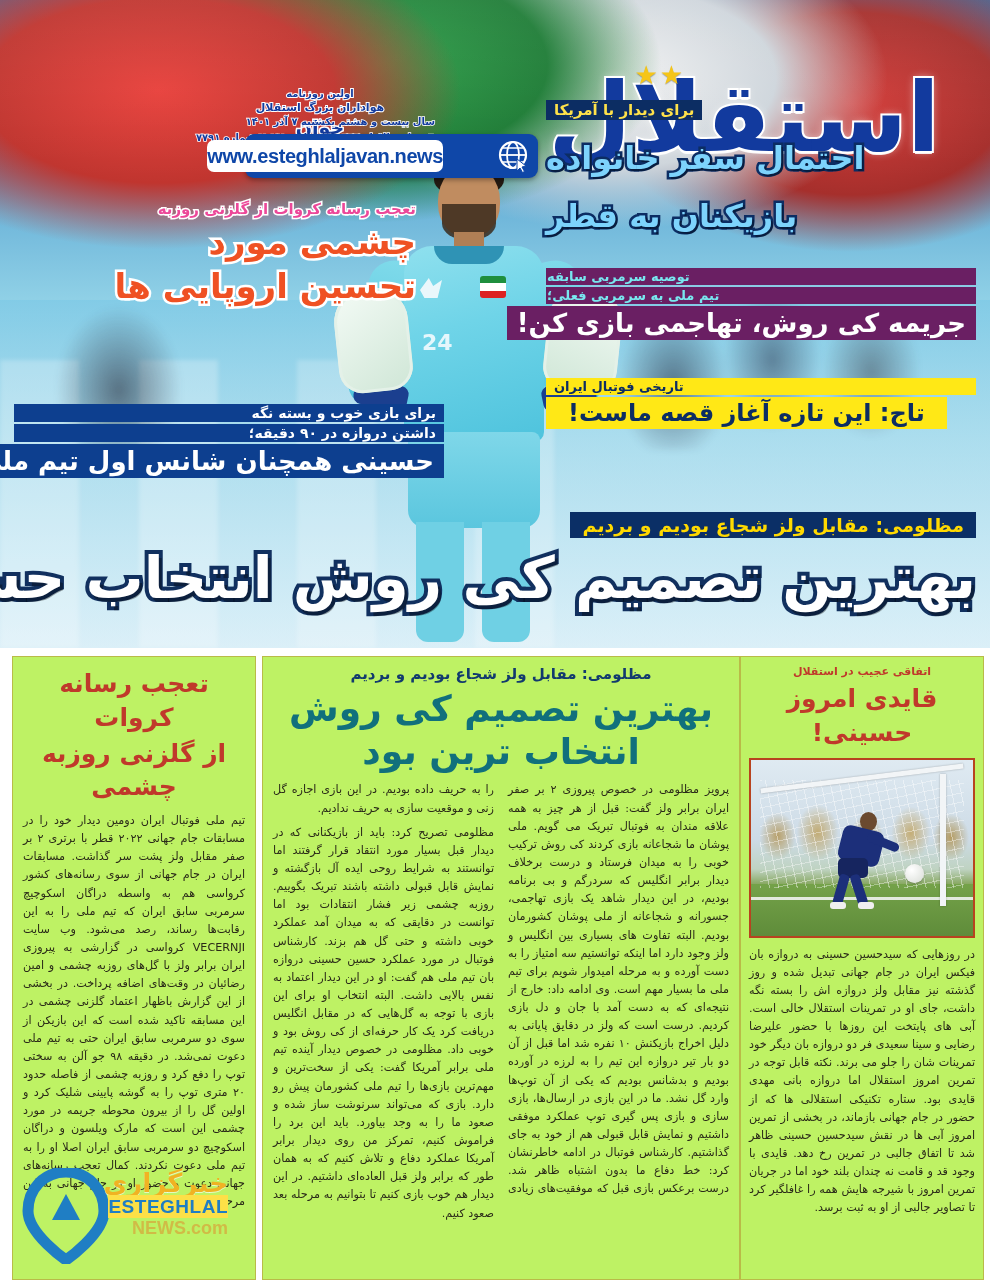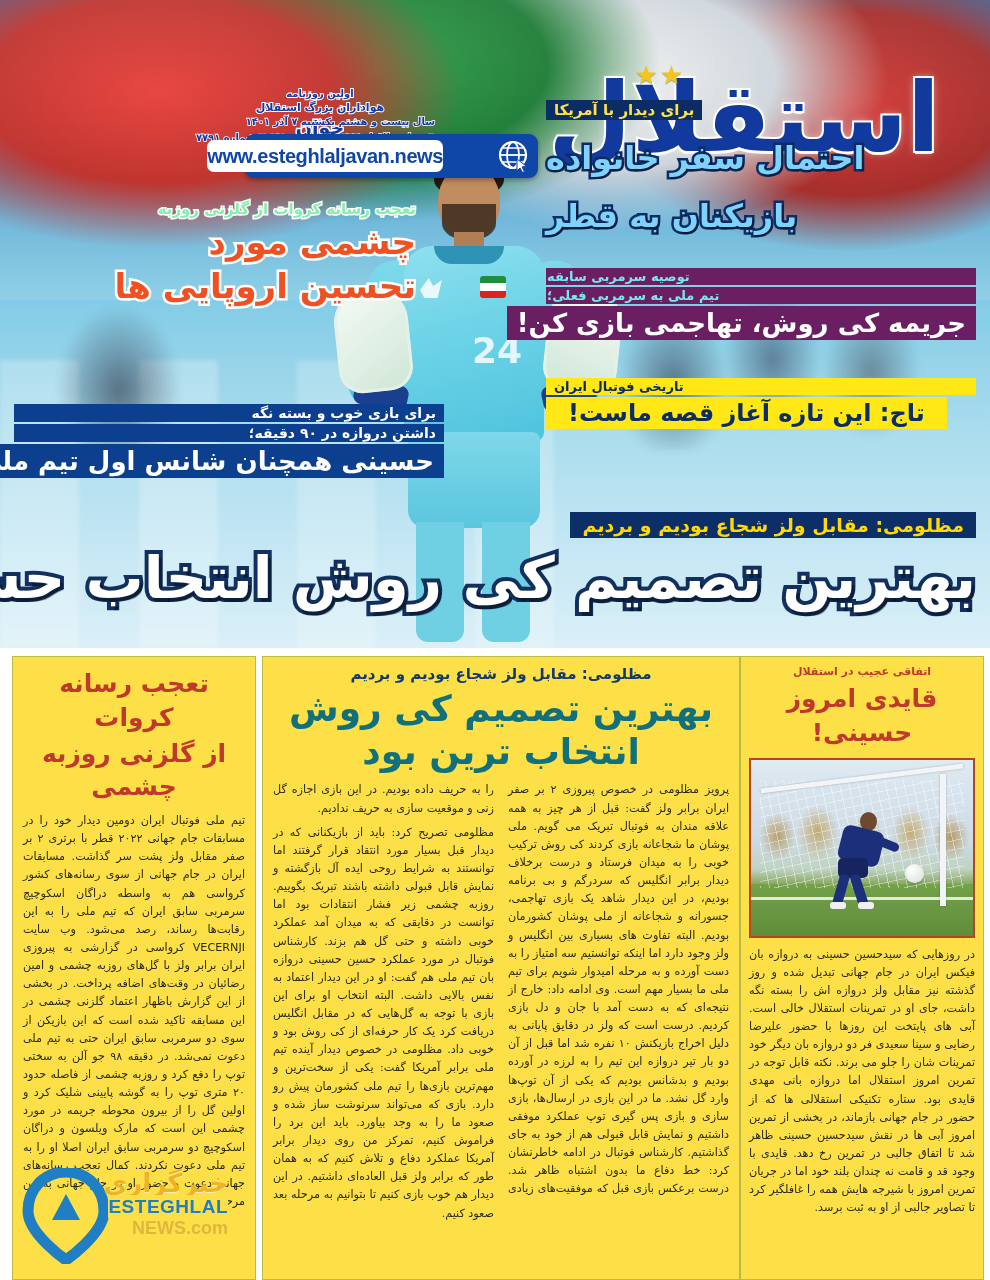--- a/index.html
+++ b/index.html
@@ -53,22 +53,22 @@
 
   
   .keeper{position:absolute;left:330px;top:150px;width:330px;height:500px;}
   .k-head{position:absolute;left:108px;top:14px;width:62px;height:74px;border-radius:50% 50% 46% 46%;background:#c08c60;}
   .k-hair{position:absolute;left:104px;top:6px;width:70px;height:40px;border-radius:50% 50% 40% 40%;background:#241a12;}
   .k-beard{position:absolute;left:112px;top:54px;width:54px;height:36px;border-radius:0 0 46% 46%;background:#3a2a1c;opacity:.85;}
   .k-neck{position:absolute;left:124px;top:82px;width:30px;height:22px;background:#b07f55;}
   .k-body{position:absolute;left:74px;top:96px;width:140px;height:196px;border-radius:28px 28px 10px 10px;
           background:linear-gradient(165deg,#8fe0ee 0%,#6fd4e8 40%,#4ec3dd 100%);}
   .k-collar{position:absolute;left:104px;top:96px;width:70px;height:18px;border-radius:0 0 40px 40px;background:#2f93b5;}
-  .k-num{position:absolute;left:92px;top:180px;width:100px;text-align:right;color:#f2fbff;
-         font-size:36px;font-weight:bold;font-family:"DejaVu Sans",sans-serif;opacity:.9;}
+  .k-num{position:absolute;left:92px;top:180px;width:100px;text-align:left;color:#f2fbff;
+         font-size:22px;font-weight:bold;font-family:"DejaVu Sans",sans-serif;opacity:.9;}
   .k-badge{position:absolute;left:150px;top:126px;width:26px;height:22px;border-radius:3px;
            background:linear-gradient(to bottom,#1f8f3e 33%,#ffffff 33% 66%,#d22 66%);}
   .k-logo{position:absolute;left:90px;top:128px;width:22px;height:20px;background:#eaf7fb;
           clip-path:polygon(0 60%,40% 0,60% 40%,100% 10%,80% 100%,20% 100%);}
   .k-armL{position:absolute;left:28px;top:110px;width:58px;height:150px;border-radius:26px;
           background:linear-gradient(to bottom,#7fdaea,#4ec3dd);transform:rotate(12deg);}
   .k-armR{position:absolute;left:204px;top:110px;width:58px;height:150px;border-radius:26px;
           background:linear-gradient(to bottom,#7fdaea,#4ec3dd);transform:rotate(-12deg);}
   .k-cuffL{position:absolute;left:24px;top:232px;width:54px;height:26px;border-radius:8px;background:#1b3f8f;transform:rotate(12deg);}
   .k-cuffR{position:absolute;left:212px;top:232px;width:54px;height:26px;border-radius:8px;background:#1b3f8f;transform:rotate(-12deg);}
@@ -144,21 +144,21 @@
 
   
   #teaser-taj{right:14px;top:378px;width:430px;text-align:left;}
   #teaser-taj .kicker{display:block;background:#ffe816;color:#0c2d63;font-size:13px;padding:1px 8px;
       margin-bottom:2px;text-align:left;}
   #teaser-taj .line{display:inline-block;background:#ffe816;color:#0c2d63;font-size:24px;font-weight:bold;
       padding:2px 22px;white-space:nowrap;}
 
   
   #teaser-cheshmi{left:16px;top:200px;width:400px;text-align:right;}
-  #teaser-cheshmi .kicker{display:block;color:#86efac;font-size:15px;-webkit-text-stroke:3px #ffffff;
+  #teaser-cheshmi .kicker{display:block;color:#ec4899;font-size:15px;-webkit-text-stroke:3px #ffffff;
       paint-order:stroke fill;margin-bottom:2px;}
   #teaser-cheshmi .line{display:block;color:#ef5123;font-size:34px;font-weight:bold;line-height:1.3;
       -webkit-text-stroke:5px #ffffff;paint-order:stroke fill;}
 
   
   #teaser-hosseini{left:14px;top:404px;width:430px;text-align:right;}
   #teaser-hosseini .kicker{display:block;background:#0d3f8f;color:#ffffff;font-size:14px;padding:1px 8px;
       margin-bottom:2px;}
   #teaser-hosseini .line{display:inline-block;background:#0d3f8f;color:#ffffff;font-size:26px;font-weight:bold;
       padding:2px 10px;white-space:nowrap;}
@@ -173,21 +173,21 @@
     color:#ffffff;font-size:58px;font-weight:bold;line-height:1.05;white-space:nowrap;
     -webkit-text-stroke:8px #11305f;paint-order:stroke fill;
     text-shadow:3px 4px 0 rgba(0,0,0,.35);
   }
 
   
   #bottom{
     position:absolute;left:0;top:648px;width:990px;height:632px;background:#ffffff;
     display:flex;flex-direction:row;padding:8px 6px 0 6px;box-sizing:border-box;
   }
-  .col{background:#fde047;border:1px solid #b9bb48;box-sizing:border-box;position:relative;overflow:hidden;}
+  .col{background:#bef264;border:1px solid #b9bb48;box-sizing:border-box;position:relative;overflow:hidden;}
   #col-left{width:244px;margin-left:6px;padding:10px 10px 6px 10px;}
   #col-mid{flex:1;margin-left:6px;padding:8px 10px 6px 10px;}
   #col-right{width:244px;padding:8px 8px 6px 8px;}
 
   .col-kicker{color:#c0392b;font-size:11px;font-weight:bold;text-align:center;margin-bottom:4px;}
   .col-title-red{color:#c0392b;font-size:25px;font-weight:bold;line-height:1.35;text-align:center;margin-bottom:8px;}
   .col-title-teal{color:#11707c;font-size:36px;font-weight:bold;line-height:1.2;text-align:center;}
   .mid-kicker{color:#123a6e;font-size:15px;font-weight:bold;text-align:center;margin-bottom:4px;}
   .body-text{font-size:11.2px;line-height:1.62;color:#2a2a18;text-align:justify;}
   .two-col{column-count:2;column-gap:14px;column-rule:0;}

